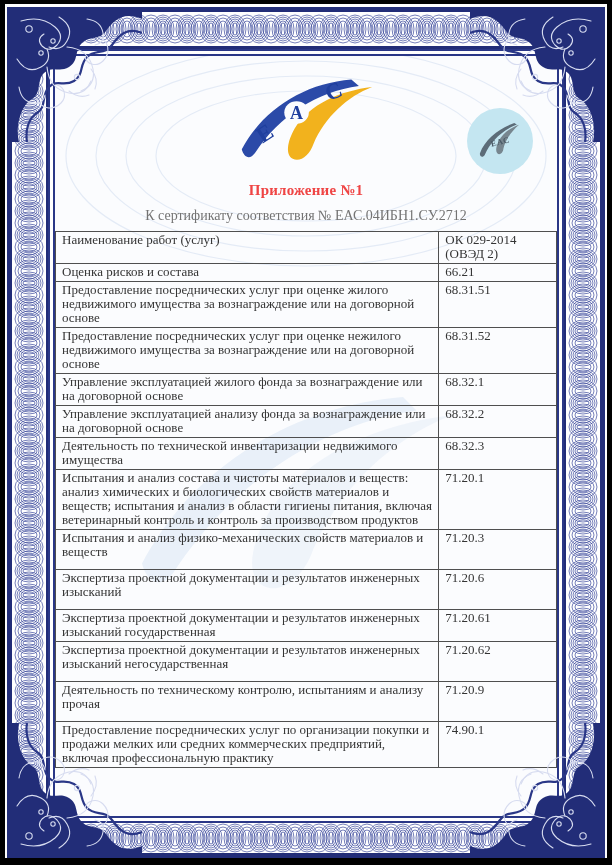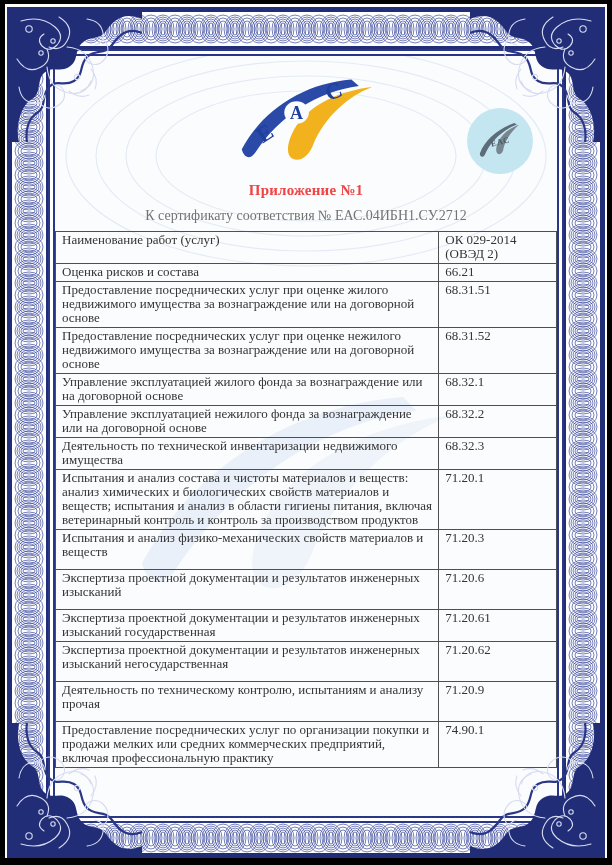--- a/index.html
+++ b/index.html
@@ -294,21 +294,21 @@
     <td>Предоставление посреднических услуг при оценке нежилого недвижимого имущества за вознаграждение или на договорной основе</td>
     <td>68.31.52</td>
   </tr>
 
   <tr>
     <td>Управление эксплуатацией жилого фонда за вознаграждение или на договорной основе</td>
     <td>68.32.1</td>
   </tr>
 
   <tr>
-    <td>Управление эксплуатацией нежилого фонда за вознаграждение или на договорной основе</td>
+    <td>Управление эксплуатацией анализу фонда за вознаграждение или на договорной основе</td>
     <td>68.32.2</td>
   </tr>
 
   <tr>
     <td>Деятельность по технической инвентаризации недвижимого имущества</td>
     <td>68.32.3</td>
   </tr>
 
   <tr>
     <td>Испытания и анализ состава и чистоты материалов и веществ: анализ химических и биологических свойств материалов и веществ; испытания и анализ в области гигиены питания, включая ветеринарный контроль и контроль за производством продуктов</td>

